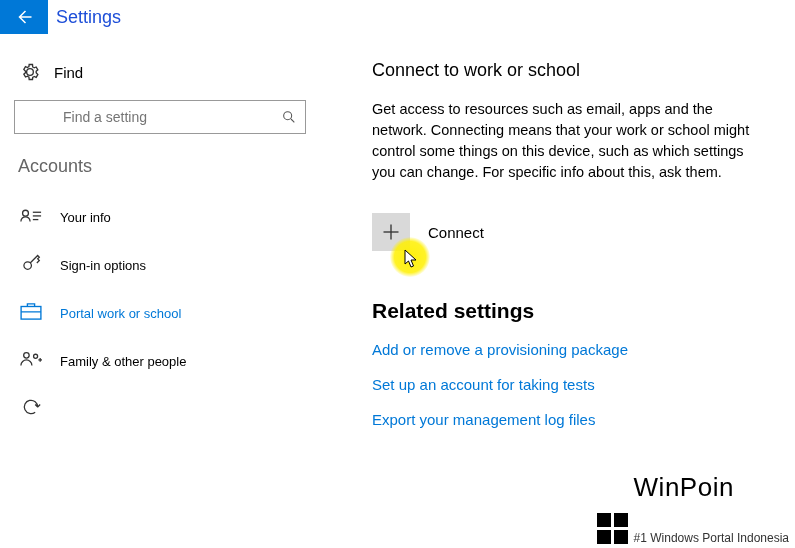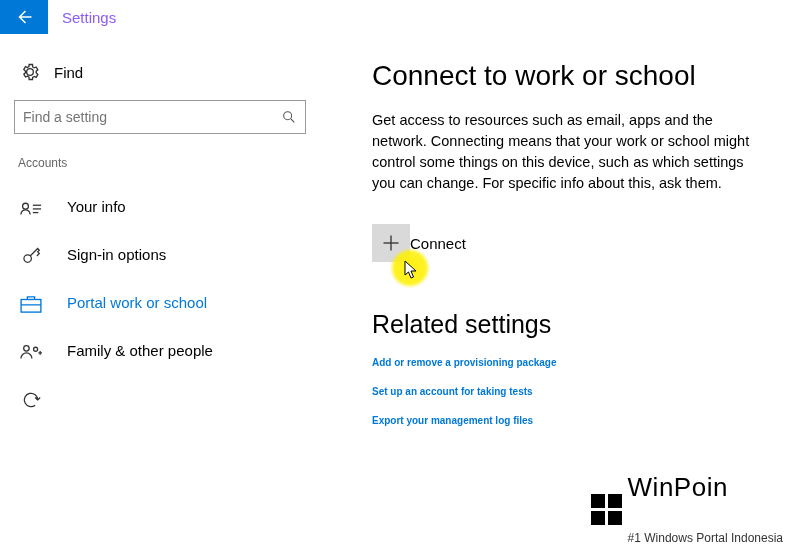--- a/index.html
+++ b/index.html
@@ -21,25 +21,25 @@
   .back-btn {
     width: 48px;
     background: #0078d7;
     color: #fff;
     display: flex;
     align-items: center;
     justify-content: center;
   }
   .back-btn svg { width: 18px; height: 18px; }
   .app-title {
-    padding-left: 14px;
-    display: flex;
-    align-items: center;
-    font-size: 15px;
-    color: #8b5cf6;
+    padding-left: 8px;
+    display: flex;
+    align-items: center;
+    font-size: 18px;
+    color: #1d4ed8;
   }
   .layout {
     display: flex;
     height: calc(100% - 34px);
   }
   .sidebar {
     width: 320px;
     padding: 22px 14px 0 14px;
   }
   .home-row {
@@ -58,56 +58,58 @@
     padding: 0 8px;
     margin-bottom: 22px;
   }
   .search input {
     flex: 1;
     border: none;
     outline: none;
     font-size: 14px;
     color: #666;
     background: transparent;
+    margin-left: 40px;
   }
   .search .sicon { width: 16px; height: 16px; color:#555; }
   .category {
     color: #666;
-    font-size: 12px;
+    font-size: 18px;
     padding: 0 4px 14px 4px;
   }
   .nav-item {
     display: flex;
-    align-items: flex-start;
-    gap: 25px;
+    align-items: flex-end;
+    gap: 18px;
     padding: 14px 6px;
-    font-size: 15px;
+    font-size: 13px;
     cursor: pointer;
   }
   .nav-item .icon { width: 22px; height: 20px; display:flex; align-items:center; justify-content:center; color:#333; }
   .nav-item.selected { color: #0078d7; }
   .nav-item.selected .icon { color: #0078d7; }
   .main {
     flex: 1;
     padding: 26px 30px 0 52px;
   }
   .page-title {
-    font-size: 28px;
+    font-size: 18px;
     font-weight: 400;
     margin-bottom: 18px;
   }
   .desc {
     font-size: 14.5px;
     line-height: 1.45;
     max-width: 420px;
     margin-bottom: 30px;
   }
   .connect-row {
     display: flex;
     align-items: center;
+    gap: 18px;
     margin-bottom: 48px;
     position: relative;
   }
   .plus-btn {
     width: 38px;
     height: 38px;
     background: #d9d9d9;
     display: flex;
     align-items: center;
     justify-content: center;
@@ -124,37 +126,36 @@
     background: radial-gradient(circle, rgba(255,240,0,0.95) 0%, rgba(255,240,0,0.85) 55%, rgba(255,240,0,0) 72%);
     pointer-events: none;
   }
   .cursor-arrow {
     position: absolute;
     left: 32px;
     top: 36px;
     pointer-events: none;
   }
   .related-title {
-    font-size: 25px;
-    font-weight: 400;
+    font-size: 21px;
+    font-weight: 700;
     margin-bottom: 18px;
   }
   .link {
     color: #0078d7;
-    font-size: 10px;
+    font-size: 15px;
     margin-bottom: 18px;
     cursor: pointer;
-    font-weight: bold;
   }
   .watermark {
     position: absolute;
-    right: 12px;
+    right: 6px;
     bottom: 4px;
     display: flex;
-    align-items: center;
+    align-items: flex-end;
     gap: 6px;
     color: #000;
   }
   .watermark .sq {
     display: grid;
     grid-template-columns: 14px 14px;
     grid-template-rows: 14px 14px;
     gap: 3px;
   }
   .watermark .sq div { background:#000; }

